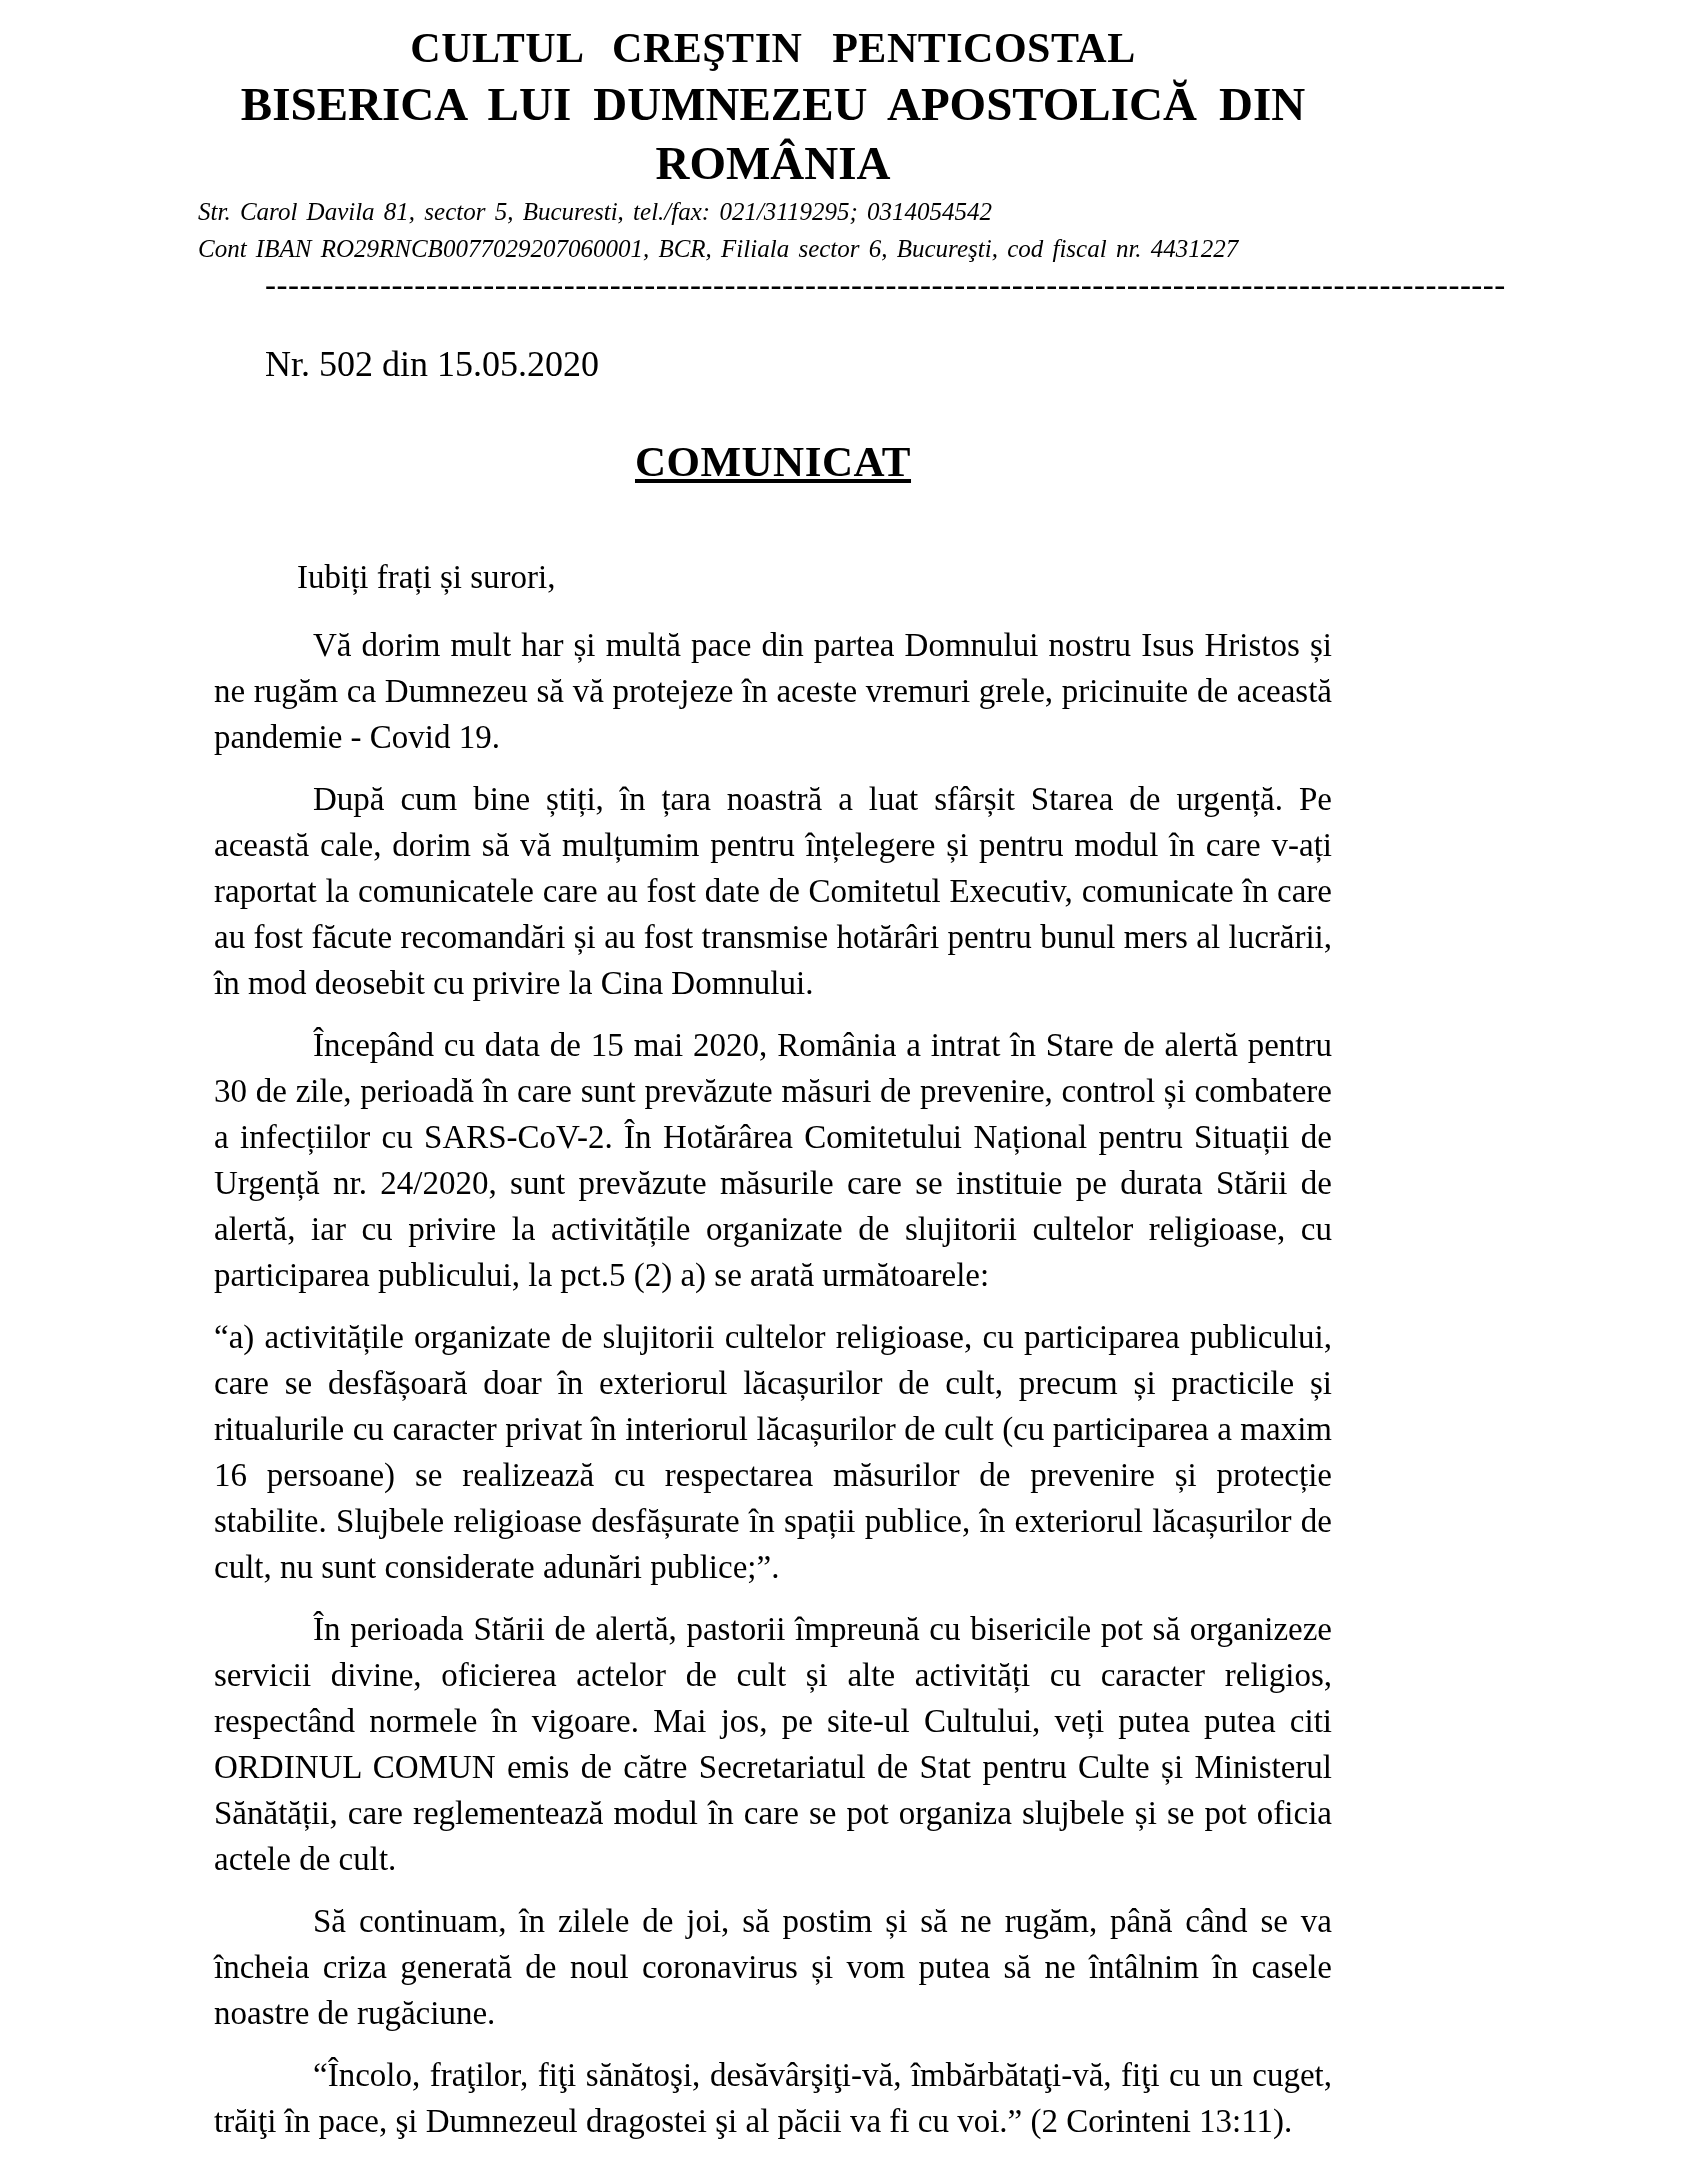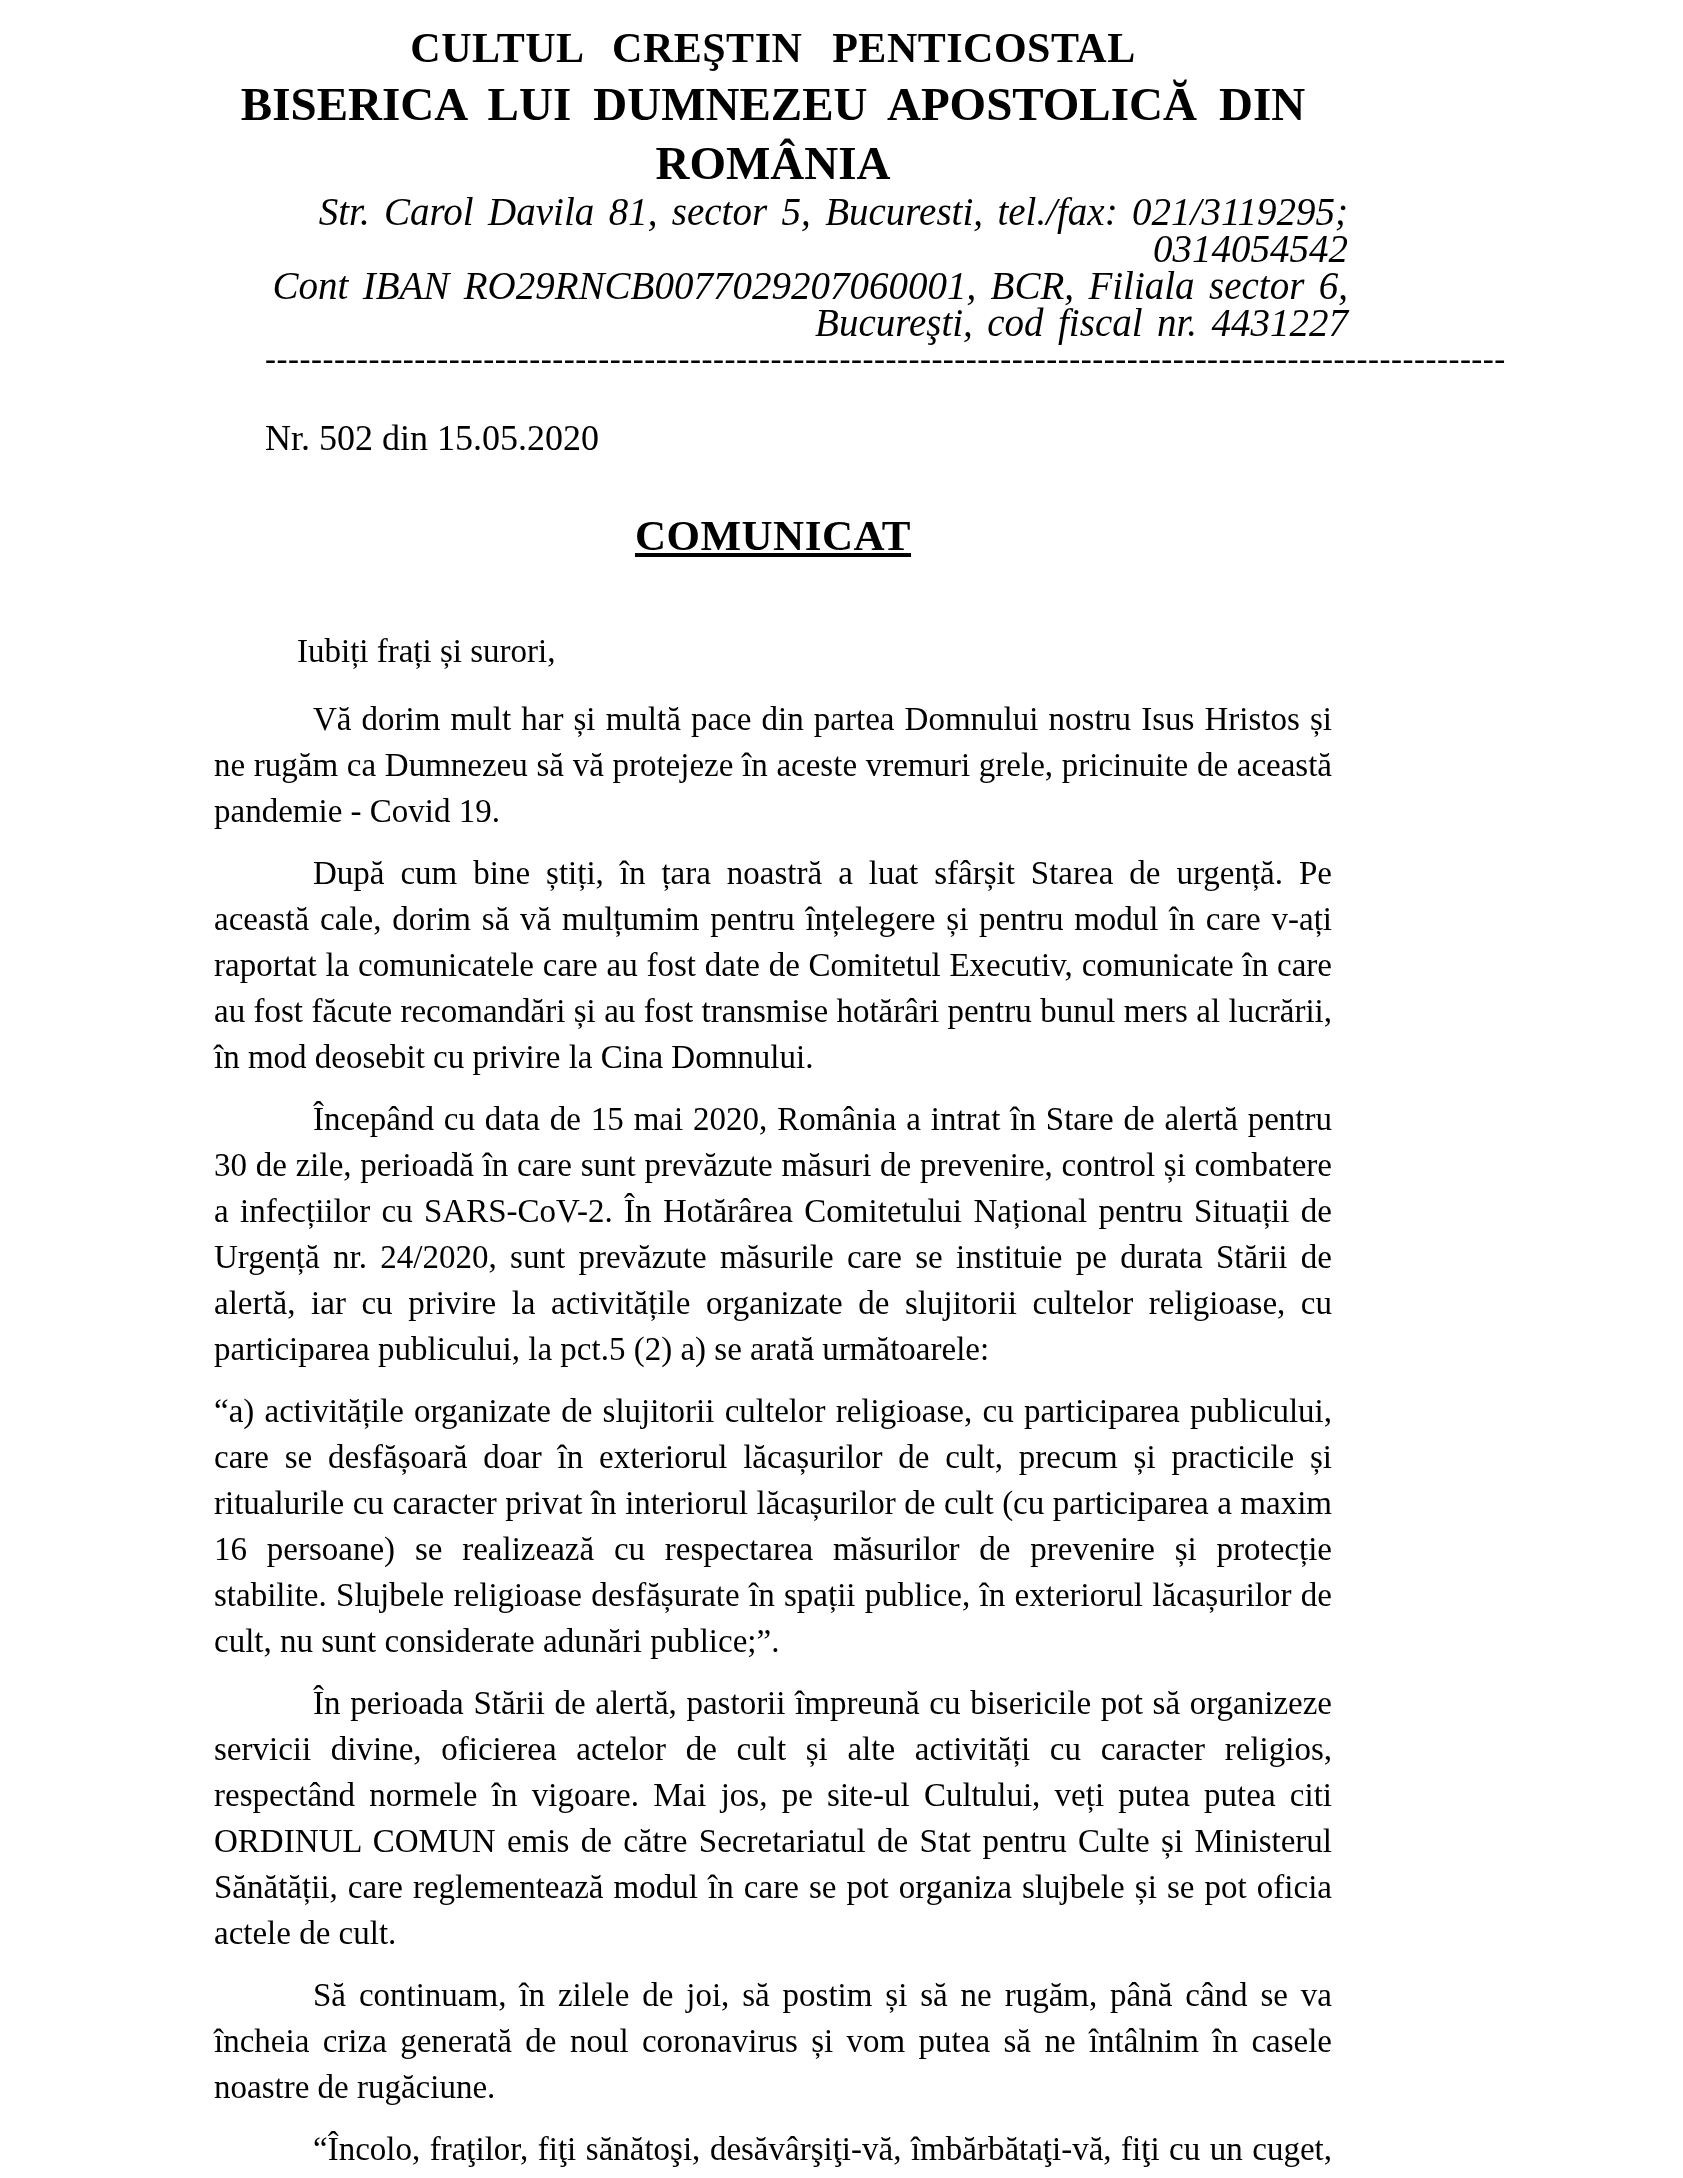--- a/index.html
+++ b/index.html
@@ -28,23 +28,23 @@
     letter-spacing: 0.5px;
   }
   .org-line2 {
     text-align: center;
     font-weight: bold;
     font-size: 47px;
     line-height: 59px;
     word-spacing: 0.22em;
   }
   .org-meta {
-    text-align: right;
+    text-align: left;
     font-style: italic;
-    font-size: 39px;
+    font-size: 25px;
     line-height: 37px;
     word-spacing: 0.12em;
   }
   .divider {
     margin: 8px 0 0 67px;
     width: 1240px;
     overflow: hidden;
     white-space: nowrap;
     font-size: 33px;
     line-height: 20px;

